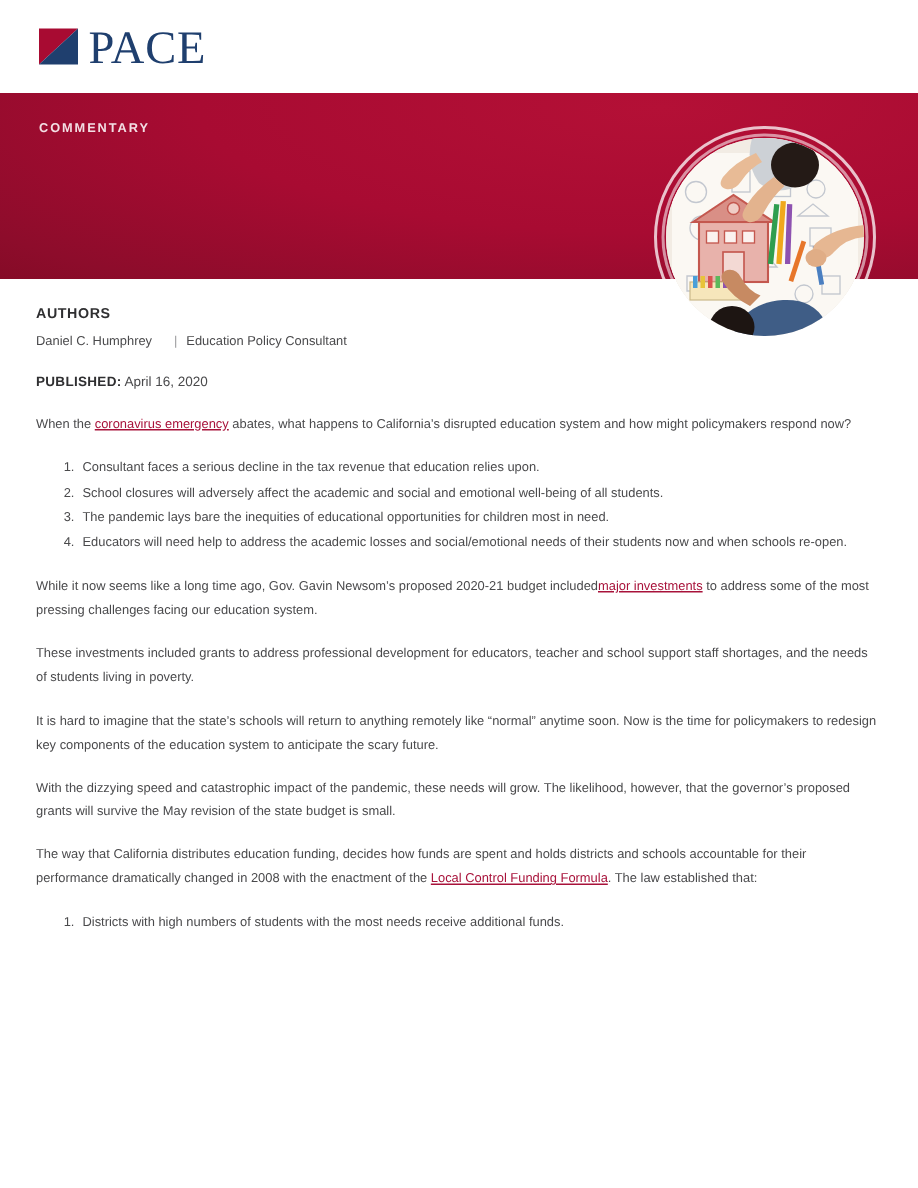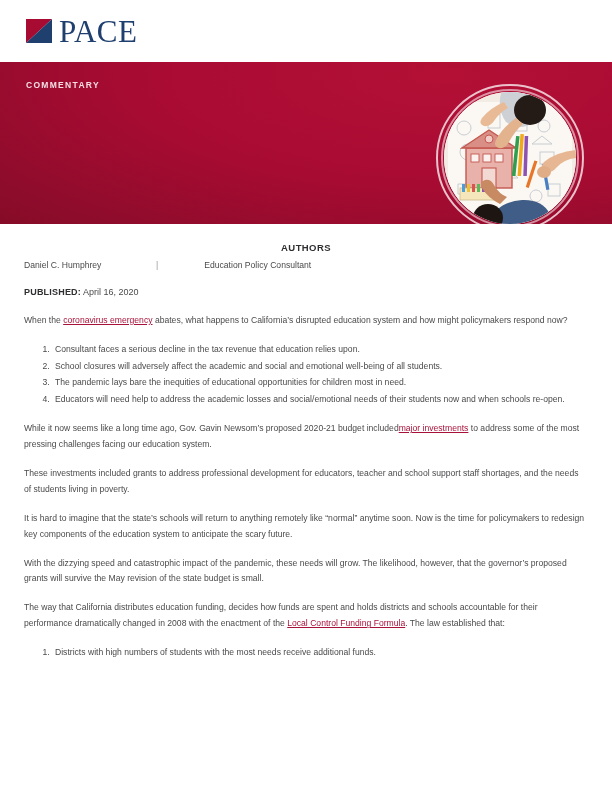--- a/index.html
+++ b/index.html
@@ -41,21 +41,21 @@
     font-weight: normal;
     font-size: 31px;
     letter-spacing: 0.5px;
     color: #1f3f6e;
     line-height: 1;
   }
 
   
   .hero {
     position: relative;
-    height: 162px;
+    height: 124px;
     background:
       radial-gradient(120% 160% at 72% 8%, #b41036 0%, #a80b32 42%, #8d0c2b 74%, #77091f 100%);
     overflow: visible;
   }
   .hero-inner {
     padding: 18px 0 0 26px;
     position: relative;
     z-index: 2;
   }
   .eyebrow {
@@ -112,29 +112,27 @@
   .content {
     padding: 18px 24px 0 24px;
     box-sizing: border-box;
   }
   .authors-head {
     font-size: 9.5px;
     font-weight: bold;
     letter-spacing: 0.4px;
     color: #2f2f31;
     margin: 0 0 6px 0;
-    text-align: center;
   }
   .author-row {
     display: flex;
     align-items: flex-end;
     font-size: 8.6px;
     color: #4a4a4c;
     margin-bottom: 14px;
-    gap: 40px;
   }
   .author-name {
     width: 92px;
     line-height: 1.6;
     flex: 0 0 92px;
   }
   .author-sep {
     color: #9a9a9c;
     margin: 0 6px 0 0;
     line-height: 1.6;

